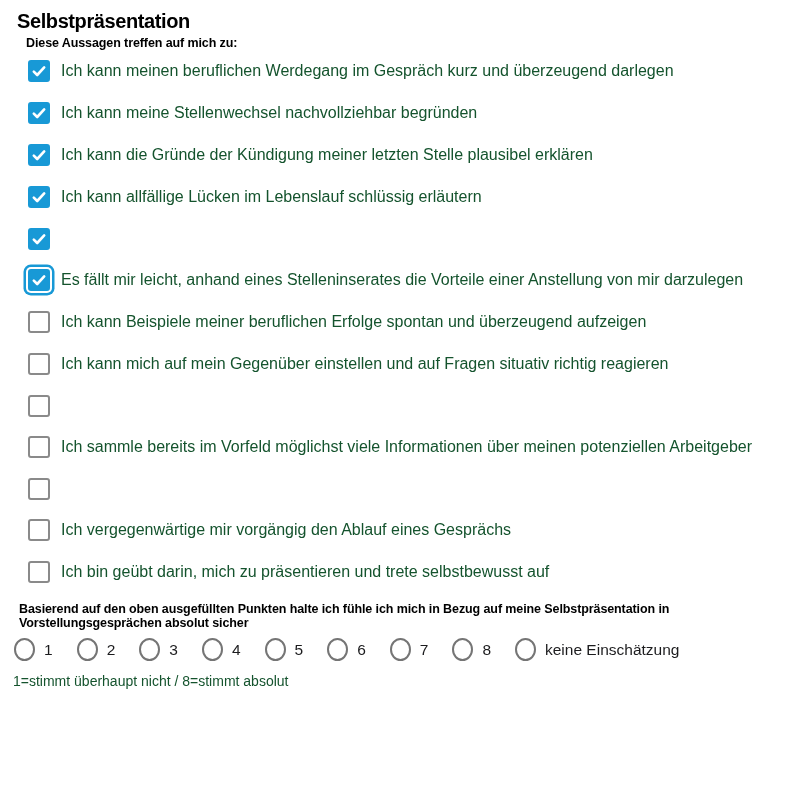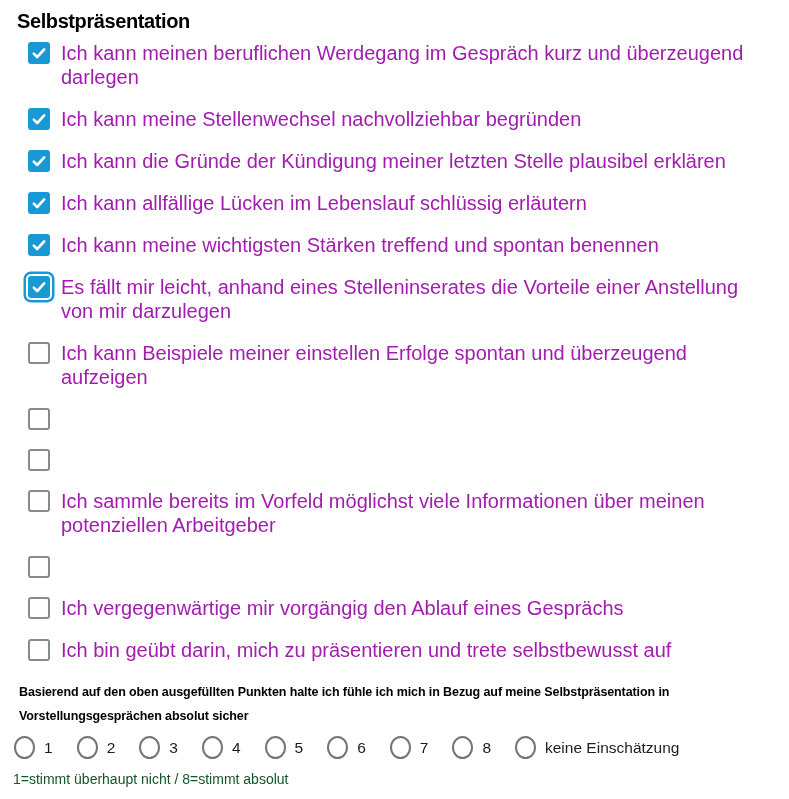--- a/index.html
+++ b/index.html
@@ -43,31 +43,31 @@
   }
   .checkbox.checked {
     border-color: var(--accent, #1899d6);
     background: var(--accent, #1899d6);
   }
   .checkbox.focused {
     box-shadow: 0 0 0 2px #ffffff, 0 0 0 4.5px var(--accent, #1899d6);
   }
   .checkbox svg { position: absolute; top: 0; left: 0; width: 18px; height: 18px; }
   .item-label {
-    font-size: 20px;
+    font-size: 16px;
     line-height: 24px;
     max-width: 706px;
-    color: #a21caf;
+    color: #14532d;
   }
 
   .question {
     margin: 4px 0 0 6px;
     font-size: 12.5px;
     font-weight: 700;
-    line-height: 24px;
+    line-height: 14px;
     letter-spacing: -0.1px;
     max-width: 672px;
     color: #000;
   }
 
   .radio-row { display: flex; align-items: center; margin: 8px 0 0 1px; }
   .option { display: flex; align-items: center; margin-right: 24px; }
   .option:last-child { margin-right: 0; text-align: center; }
   .radio {
     flex: 0 0 auto;
@@ -83,20 +83,21 @@
     margin: 12px 0 0 0;
     font-size: 14px;
     color: #14532d;
   }
 </style>
 </head>
 <body>
 
 <div class="page">
   <h1 class="title">Selbstpräsentation</h1>
+  <div class="subtitle">Diese Aussagen treffen auf mich zu:</div>
 
   <div class="checklist" id="checklist">
       <div class="row">
         <span class="checkbox checked">
           <svg viewBox="0 0 18 18">
             <path d="M3.8 9.6l3.4 3.4 7-7.6" fill="none" stroke="#fff" stroke-width="2.6" stroke-linecap="round" stroke-linejoin="round"></path>
           </svg>
         </span>
         <span class="item-label">Ich kann meinen beruflichen Werdegang im Gespräch kurz und überzeugend darlegen</span>
       </div>
@@ -123,36 +124,36 @@
           </svg>
         </span>
         <span class="item-label">Ich kann allfällige Lücken im Lebenslauf schlüssig erläutern</span>
       </div>
       <div class="row">
         <span class="checkbox checked">
           <svg viewBox="0 0 18 18">
             <path d="M3.8 9.6l3.4 3.4 7-7.6" fill="none" stroke="#fff" stroke-width="2.6" stroke-linecap="round" stroke-linejoin="round"></path>
           </svg>
         </span>
-        <span class="item-label">Ich kann meine wichtigsten Stärken treffend und spontan benennen</span>
       </div>
       <div class="row">
         <span class="checkbox checked focused">
           <svg viewBox="0 0 18 18">
             <path d="M3.8 9.6l3.4 3.4 7-7.6" fill="none" stroke="#fff" stroke-width="2.6" stroke-linecap="round" stroke-linejoin="round"></path>
           </svg>
         </span>
         <span class="item-label">Es fällt mir leicht, anhand eines Stelleninserates die Vorteile einer Anstellung von mir darzulegen</span>
       </div>
       <div class="row">
         <span class="checkbox"></span>
-        <span class="item-label">Ich kann Beispiele meiner einstellen Erfolge spontan und überzeugend aufzeigen</span>
-      </div>
-      <div class="row">
-        <span class="checkbox"></span>
+        <span class="item-label">Ich kann Beispiele meiner beruflichen Erfolge spontan und überzeugend aufzeigen</span>
+      </div>
+      <div class="row">
+        <span class="checkbox"></span>
+        <span class="item-label">Ich kann mich auf mein Gegenüber einstellen und auf Fragen situativ richtig reagieren</span>
       </div>
       <div class="row">
         <span class="checkbox"></span>
       </div>
       <div class="row">
         <span class="checkbox"></span>
         <span class="item-label">Ich sammle bereits im Vorfeld möglichst viele Informationen über meinen potenziellen Arbeitgeber</span>
       </div>
       <div class="row">
         <span class="checkbox"></span>

